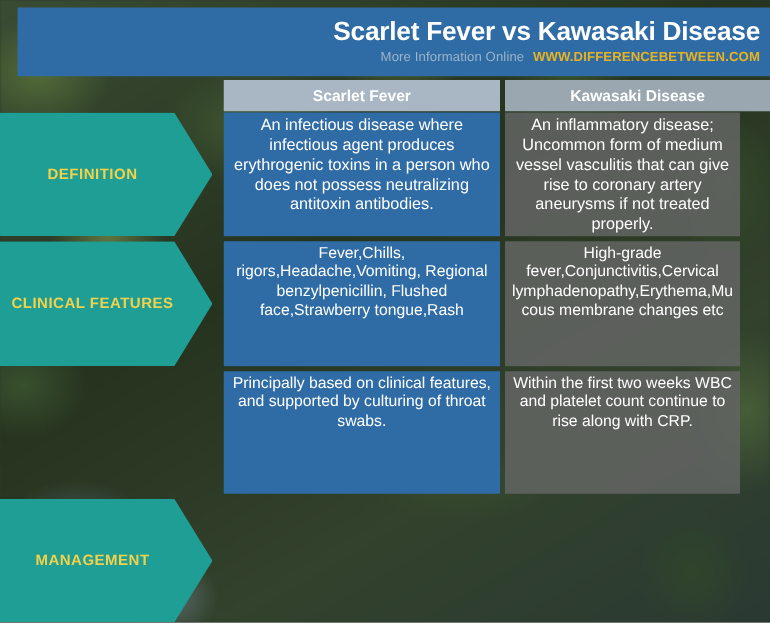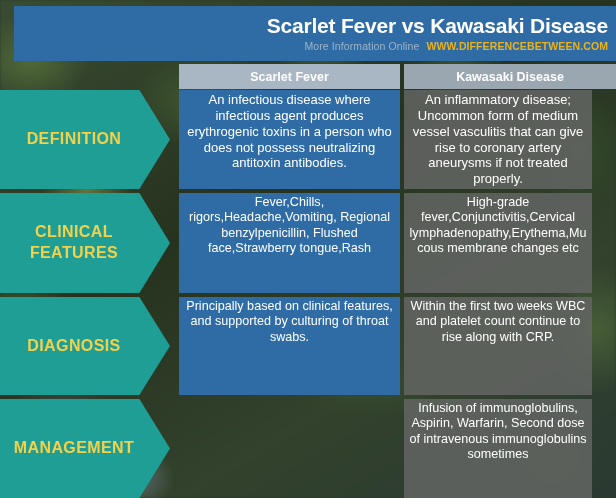--- a/index.html
+++ b/index.html
@@ -79,21 +79,21 @@
   
   .label-cell {
     position:absolute; left:0; top:0; width:170px; height:100%;
     background:#1f9e95;
     clip-path:polygon(0 0, 82% 0, 100% 50%, 82% 100%, 0 100%);
     display:flex; align-items:center; justify-content:center;
     padding-right:22px;
   }
   .label-text {
     color:#f2d24b;
-    font-size:16px; font-weight:bold;
+    font-size:12px; font-weight:bold;
     letter-spacing:.4px;
     text-align:center;
     line-height:1.3;
     text-transform:uppercase;
   }
 
   .cell {
     position:absolute; top:0; height:100%;
     display:flex; align-items:flex-start; justify-content:center;
     color:#ffffff;
@@ -149,34 +149,28 @@
       </div>
       <div class="cell a">
         <span class="txt">Fever,Chills, rigors,Headache,Vomiting, Regional benzylpenicillin, Flushed face,Strawberry tongue,Rash</span>
       </div>
       <div class="cell b">
         <span class="txt">High-grade fever,Conjunctivitis,Cervical lymphadenopathy,Erythema,Mucous membrane changes etc</span>
       </div>
     </div>
 
     <div class="row r2">
-      <div class="label-cell">
-        <span class="label-text">DIAGNOSIS</span>
-      </div>
       <div class="cell b">
         <span class="txt">Within the first two weeks WBC and platelet count continue to rise along with CRP.</span>
       </div>
       <div class="cell a">
         <span class="txt">Principally based on clinical features, and supported by culturing of throat swabs.</span>
       </div>
     </div>
 
     <div class="row r3">
       <div class="label-cell">
         <span class="label-text">MANAGEMENT</span>
       </div>
-      <div class="cell b">
-        <span class="txt">Infusion of immunoglobulins, Aspirin, Warfarin, Second dose of intravenous immunoglobulins sometimes</span>
-      </div>
     </div>
 
   </div>
 </div>
 
 </body></html>

